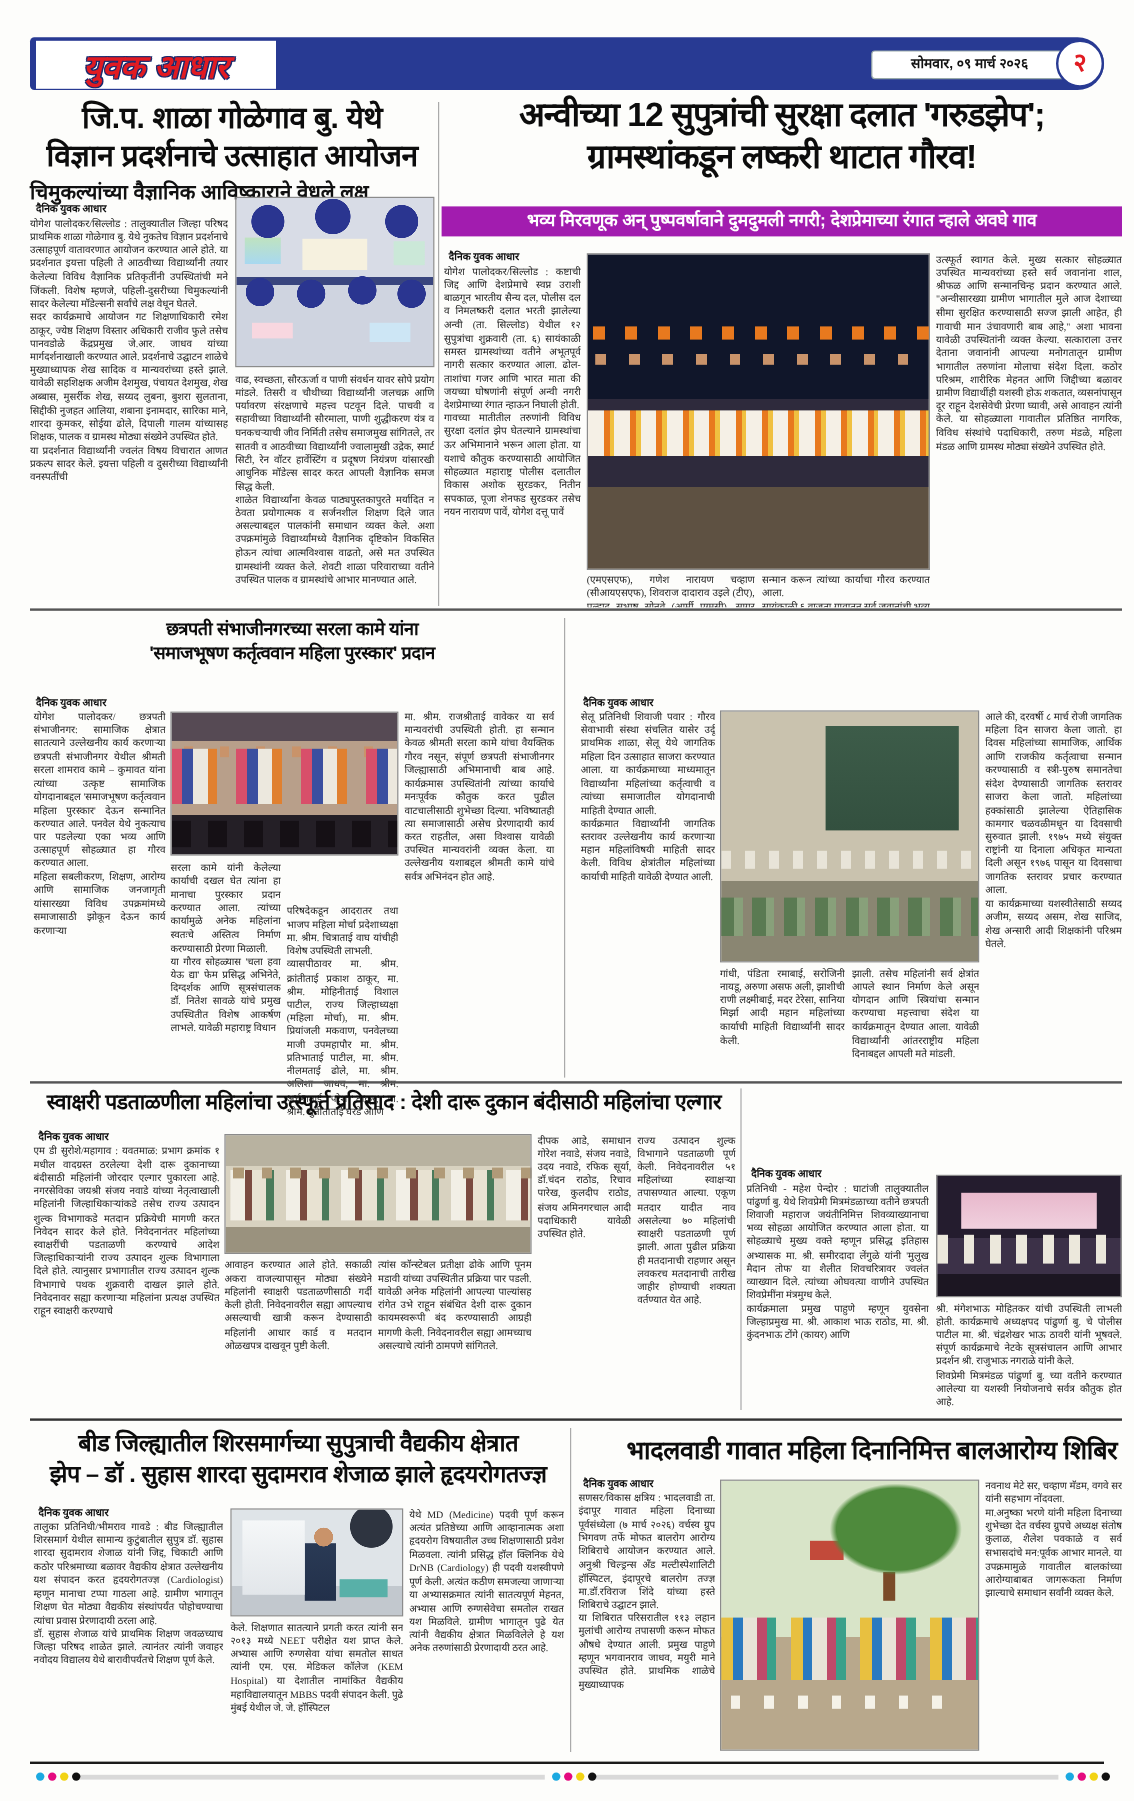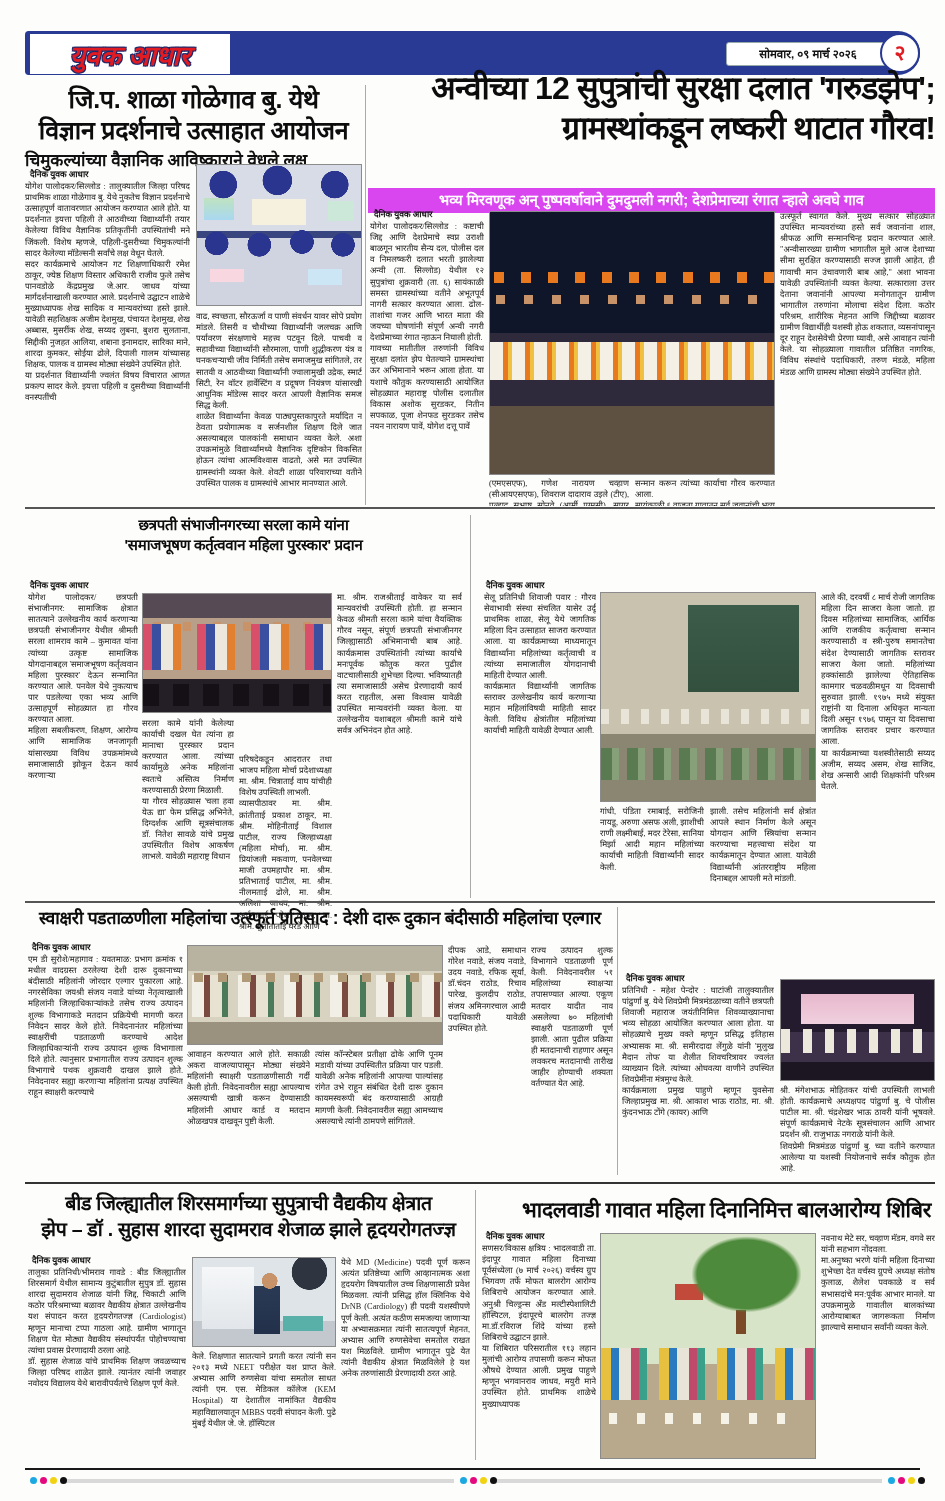--- a/index.html
+++ b/index.html
@@ -12,22 +12,22 @@
              text-shadow:1px 1px 0 #1a2a6e,-1px 1px 0 #1a2a6e,1px -1px 0 #1a2a6e,-1px -1px 0 #1a2a6e;white-space:nowrap;}
   .date-pill{position:absolute;left:726px;top:42px;width:162px;height:22px;background:#fff;border:1px solid #9aa;border-radius:3px;
              font-family:"Liberation Sans",sans-serif;font-size:11.5px;font-weight:bold;color:#111;text-align:center;line-height:22px;}
   .page-circle{position:absolute;left:880px;top:33px;width:40px;height:40px;background:#fff;border-radius:50%;border:2px solid #283a93;
                box-sizing:border-box;text-align:center;line-height:36px;font-weight:bold;font-size:21px;color:#e11b22;
                font-family:"Liberation Sans",sans-serif;}
   
   .hl{position:absolute;text-align:center;font-weight:bold;color:#0c0c0c;font-family:"Liberation Sans",sans-serif;
       white-space:pre-line;letter-spacing:-0.3px;}
   .sub{position:absolute;text-align:left;font-weight:bold;color:#111;font-family:"Liberation Sans",sans-serif;}
-  .banner{position:absolute;background:#d946ef;color:#fff;font-family:"Liberation Sans",sans-serif;font-weight:bold;
-          text-align:center;margin-top:16px;}
+  .banner{position:absolute;background:#a21caf;color:#fff;font-family:"Liberation Sans",sans-serif;font-weight:bold;
+          text-align:center;}
   
   .col{position:absolute;font-size:8.3px;line-height:1.34;text-align:justify;color:#222;overflow:hidden;white-space:pre-line;}
   .byline{position:absolute;font-size:8.6px;font-weight:bold;color:#111;}
   
   .vrule{position:absolute;width:1px;background:#aaa;}
   .hrule{position:absolute;height:2px;background:#555;}
   
   .photo{position:absolute;border:1px solid #8b8b8b;box-sizing:border-box;background:#c8c8c8;}
   .ph-kids{background:
     radial-gradient(circle 14px at 16% 14%,#2a3590 97%,transparent) no-repeat,
@@ -104,21 +104,21 @@
   <div class="byline" style="left:30px;top:168px;width:160px;">दैनिक युवक आधार</div>
   <div class="col" style="left:25px;top:181px;width:165px;height:324px;">योगेश पालोदकर/सिल्लोड : तालुक्यातील जिल्हा परिषद प्राथमिक शाळा गोळेगाव बु. येथे नुकतेच विज्ञान प्रदर्शनाचे उत्साहपूर्ण वातावरणात आयोजन करण्यात आले होते. या प्रदर्शनात इयत्ता पहिली ते आठवीच्या विद्यार्थ्यांनी तयार केलेल्या विविध वैज्ञानिक प्रतिकृतींनी उपस्थितांची मने जिंकली. विशेष म्हणजे, पहिली-दुसरीच्या चिमुकल्यांनी सादर केलेल्या मॉडेल्सनी सर्वांचे लक्ष वेधून घेतले.
 सदर कार्यक्रमाचे आयोजन गट शिक्षणाधिकारी रमेश ठाकूर, ज्येष्ठ शिक्षण विस्तार अधिकारी राजीव फुले तसेच पानवडोळे केंद्रप्रमुख जे.आर. जाधव यांच्या मार्गदर्शनाखाली करण्यात आले. प्रदर्शनाचे उद्घाटन शाळेचे मुख्याध्यापक शेख सादिक व मान्यवरांच्या हस्ते झाले. यावेळी सहशिक्षक अजीम देशमुख, पंचायत देशमुख, शेख अब्बास, मुसर्रीक शेख, सय्यद लुबना, बुशरा सुलताना, सिद्दीकी नुजहत आलिया, शबाना इनामदार, सारिका माने, शारदा कुमकर, सोईया ढोले, दिपाली गालम यांच्यासह शिक्षक, पालक व ग्रामस्थ मोठ्या संख्येने उपस्थित होते.
 या प्रदर्शनात विद्यार्थ्यांनी ज्वलंत विषय विचारात आणत प्रकल्प सादर केले. इयत्ता पहिली व दुसरीच्या विद्यार्थ्यांनी वनस्पतींची</div>
   <div class="photo ph-kids" style="left:196px;top:164px;width:166px;height:142px;"></div>
   <div class="col" style="left:196px;top:311px;width:166px;height:194px;">वाढ, स्वच्छता, सौरऊर्जा व पाणी संवर्धन यावर सोपे प्रयोग मांडले. तिसरी व चौथीच्या विद्यार्थ्यांनी जलचक्र आणि पर्यावरण संरक्षणाचे महत्त्व पटवून दिले. पाचवी व सहावीच्या विद्यार्थ्यांनी सौरमाला, पाणी शुद्धीकरण यंत्र व घनकचऱ्याची जीव निर्मिती तसेच समाजमुख सांगितले, तर सातवी व आठवीच्या विद्यार्थ्यांनी ज्वालामुखी उद्रेक, स्मार्ट सिटी, रेन वॉटर हार्वेस्टिंग व प्रदूषण नियंत्रण यांसारखी आधुनिक मॉडेल्स सादर करत आपली वैज्ञानिक समज सिद्ध केली.
 शाळेत विद्यार्थ्यांना केवळ पाठ्यपुस्तकापुरते मर्यादित न ठेवता प्रयोगात्मक व सर्जनशील शिक्षण दिले जात असल्याबद्दल पालकांनी समाधान व्यक्त केले. अशा उपक्रमांमुळे विद्यार्थ्यांमध्ये वैज्ञानिक दृष्टिकोन विकसित होऊन त्यांचा आत्मविश्वास वाढतो, असे मत उपस्थित ग्रामस्थांनी व्यक्त केले. शेवटी शाळा परिवाराच्या वतीने उपस्थित पालक व ग्रामस्थांचे आभार मानण्यात आले.</div>
 
   <div class="vrule" style="left:365px;top:85px;height:420px;"></div>
 
-  <div class="hl" style="left:368px;top:68px;width:567px;font-size:32px;line-height:1.25;letter-spacing:-0.8px;text-align:right;">अन्वीच्या 12 सुपुत्रांची सुरक्षा दलात 'गरुडझेप';
+  <div class="hl" style="left:368px;top:78px;width:567px;font-size:28px;line-height:1.25;letter-spacing:-0.8px;">अन्वीच्या 12 सुपुत्रांची सुरक्षा दलात 'गरुडझेप';
 ग्रामस्थांकडून लष्करी थाटात गौरव!</div>
   <div class="banner" style="left:368px;top:172px;width:567px;height:25px;font-size:14.5px;line-height:25px;">भव्य मिरवणूक अन् पुष्पवर्षावाने दुमदुमली नगरी; देशप्रेमाच्या रंगात न्हाले अवघे गाव</div>
   <div class="byline" style="left:374px;top:208px;width:112px;">दैनिक युवक आधार</div>
   <div class="col" style="left:370px;top:221px;width:114px;height:284px;">योगेश पालोदकर/सिल्लोड : कष्टाची जिद्द आणि देशप्रेमाचे स्वप्न उराशी बाळगून भारतीय सैन्य दल, पोलीस दल व निमलष्करी दलात भरती झालेल्या अन्वी (ता. सिल्लोड) येथील १२ सुपुत्रांचा शुक्रवारी (ता. ६) सायंकाळी समस्त ग्रामस्थांच्या वतीने अभूतपूर्व नागरी सत्कार करण्यात आला. ढोल-ताशांचा गजर आणि भारत माता की जयच्या घोषणांनी संपूर्ण अन्वी नगरी देशप्रेमाच्या रंगात न्हाऊन निघाली होती.
 गावच्या मातीतील तरुणांनी विविध सुरक्षा दलांत झेप घेतल्याने ग्रामस्थांचा ऊर अभिमानाने भरून आला होता. या यशाचे कौतुक करण्यासाठी आयोजित सोहळ्यात महाराष्ट्र पोलीस दलातील विकास अशोक सुरडकर, नितीन सपकाळ, पूजा शेनफड सुरडकर तसेच नयन नारायण पावें, योगेश दत्तू पावें</div>
   <div class="photo ph-jawans" style="left:489px;top:211px;width:286px;height:264px;"></div>
   <div class="col" style="left:489px;top:478px;width:140px;height:28px;">(एमएसएफ), गणेश नारायण चव्हाण (सीआयएसएफ), शिवराज दादाराव उइले (टीए), प्रल्हाद सुभाष सोनवे (आर्मी एग्मसी), सागर अशोक नवल, शुभम संजय नवल (तटरक्षक दल) आणि साईनाथ चिंचच भवर (बीएसएफ) या जवानांचा जाहीर सत्कार करण्यात आला. याचप्रमाणे माजी सैनिक कृष्णा साठे चिंचपुरे आणि फौजदार नरेश पंडित यांचाही विशेष</div>
   <div class="col" style="left:635px;top:478px;width:140px;height:28px;">सन्मान करून त्यांच्या कार्याचा गौरव करण्यात आला.
 सायंकाळी ६ वाजता गावातून सर्व जवानांची भव्य मिरवणूक काढण्यात आली. गावातील मुख्य चौकांतून आणि प्रमुख मार्गांवरून निघालेल्या या मिरवणुकीत जवानांचे ठिकठिकाणी सुवासिनींनी औक्षण केले, तर नागरिकांनी फुलांचा वर्षाव करत त्यांचे</div>
   <div class="col" style="left:780px;top:211px;width:155px;height:295px;">उत्स्फूर्त स्वागत केले. मुख्य सत्कार सोहळ्यात उपस्थित मान्यवरांच्या हस्ते सर्व जवानांना शाल, श्रीफळ आणि सन्मानचिन्ह प्रदान करण्यात आले. "अन्वीसारख्या ग्रामीण भागातील मुले आज देशाच्या सीमा सुरक्षित करण्यासाठी सज्ज झाली आहेत, ही गावाची मान उंचावणारी बाब आहे," अशा भावना यावेळी उपस्थितांनी व्यक्त केल्या. सत्काराला उत्तर देताना जवानांनी आपल्या मनोगतातून ग्रामीण भागातील तरुणांना मोलाचा संदेश दिला. कठोर परिश्रम, शारीरिक मेहनत आणि जिद्दीच्या बळावर ग्रामीण विद्यार्थीही यशस्वी होऊ शकतात, व्यसनांपासून दूर राहून देशसेवेची प्रेरणा घ्यावी, असे आवाहन त्यांनी केले. या सोहळ्याला गावातील प्रतिष्ठित नागरिक, विविध संस्थांचे पदाधिकारी, तरुण मंडळे, महिला मंडळ आणि ग्रामस्थ मोठ्या संख्येने उपस्थित होते.</div>

